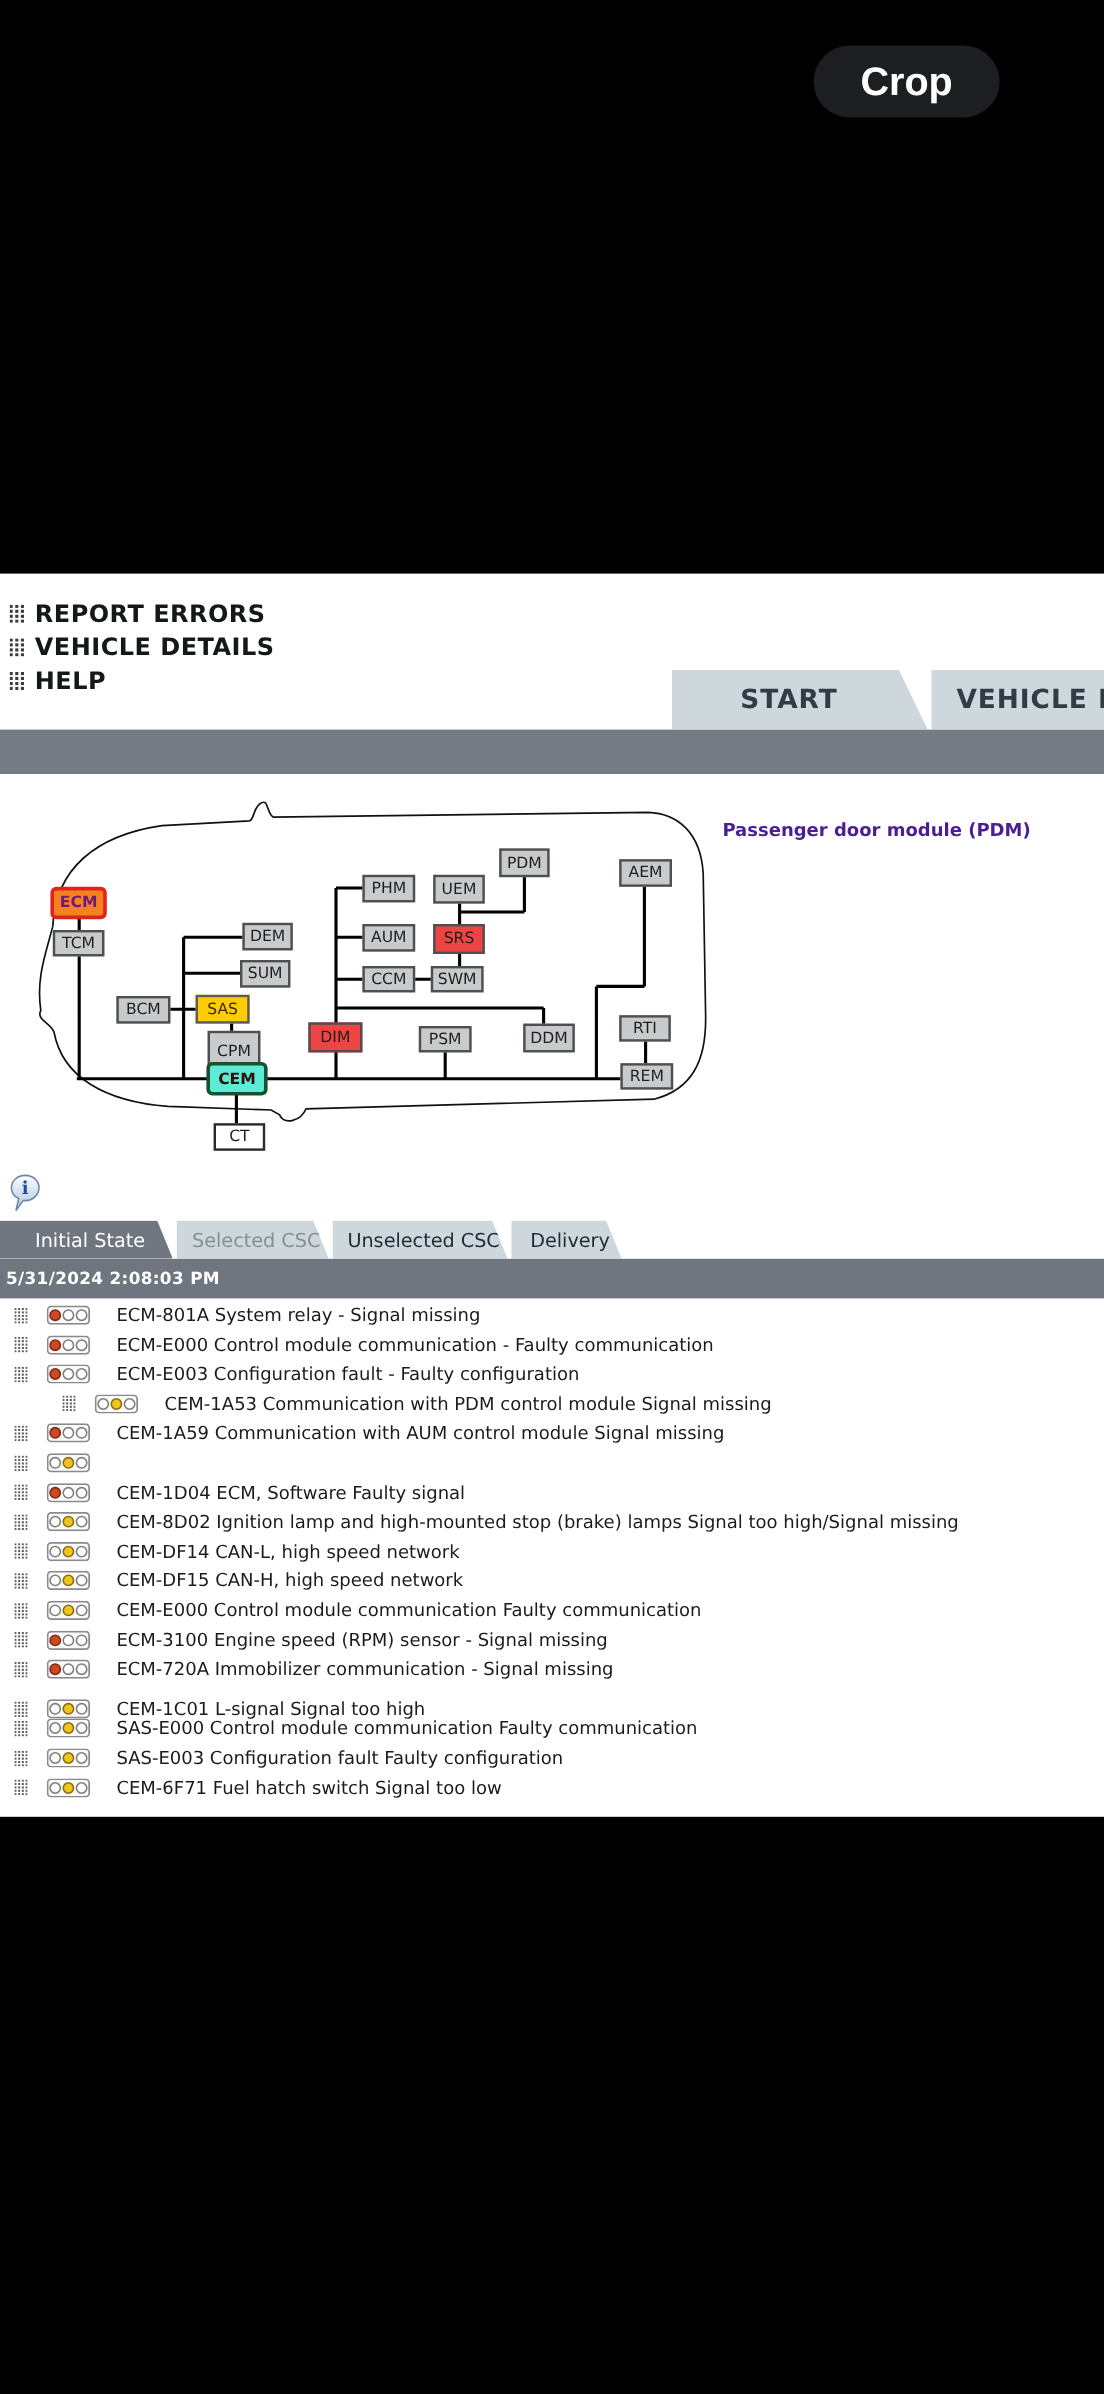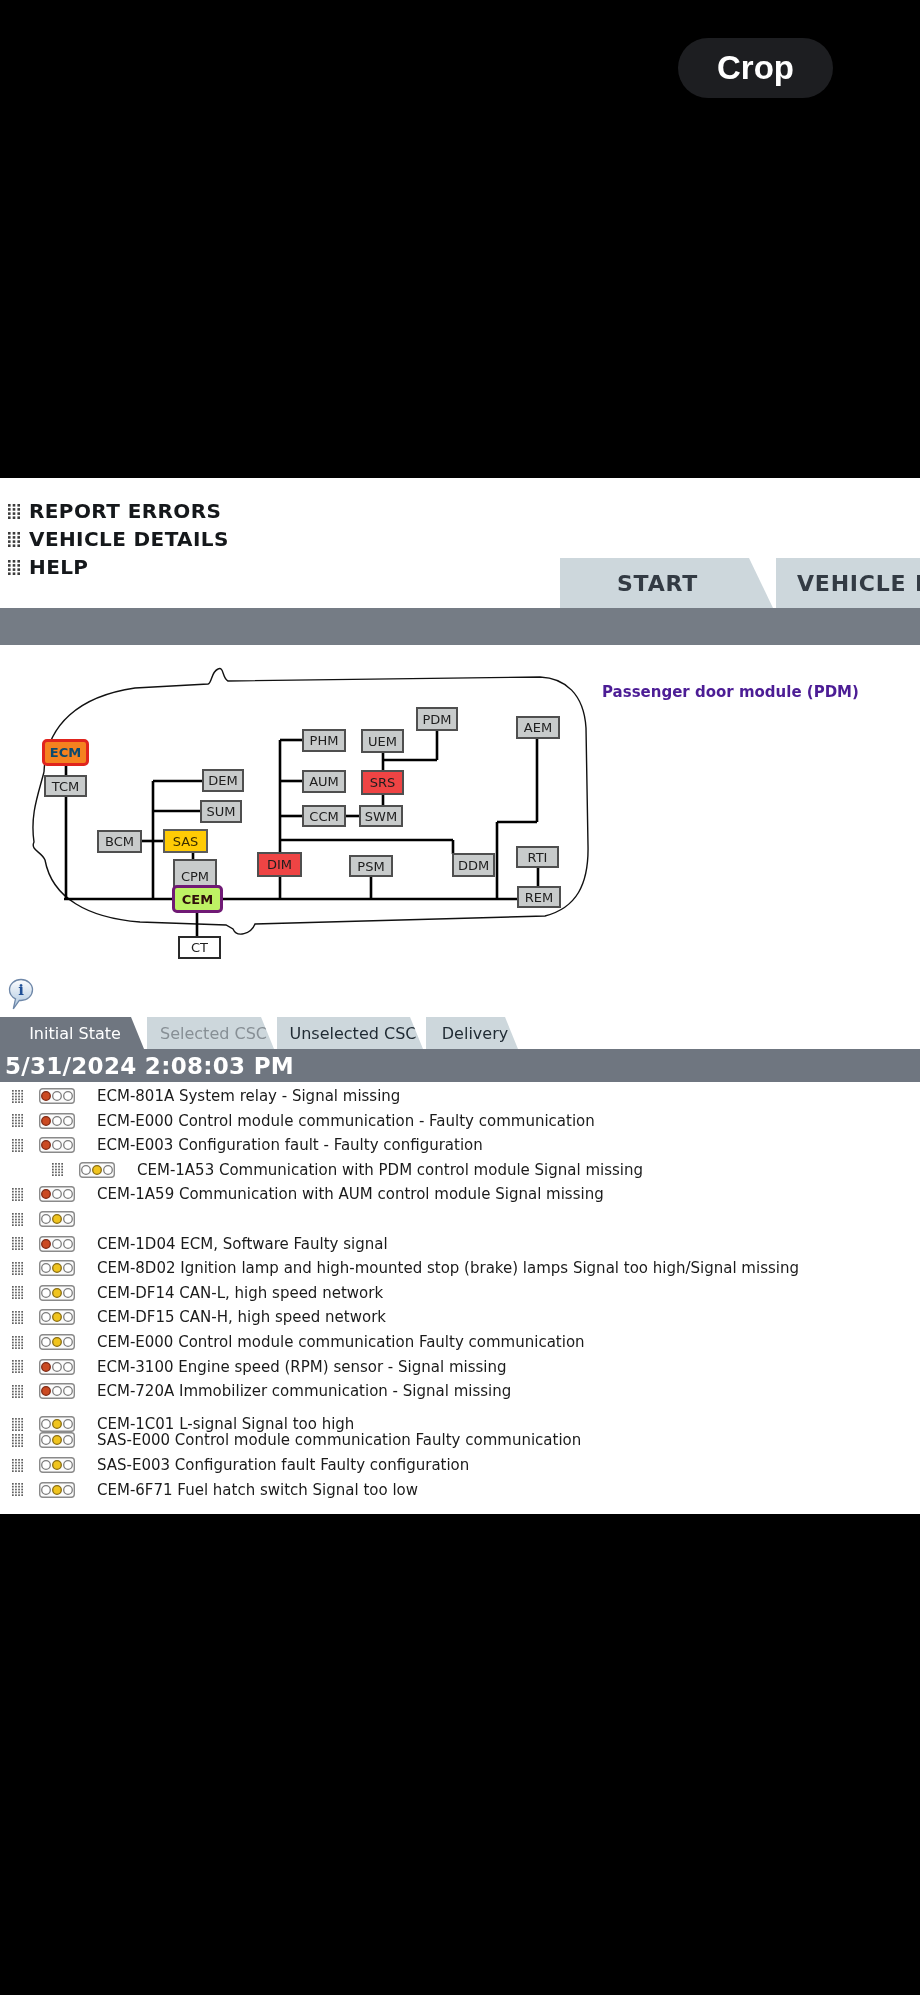--- a/index.html
+++ b/index.html
@@ -25,36 +25,36 @@
 
   
   .diagram{position:absolute;left:0;top:166px;width:920px;height:366px;}
   #diagram-svg{position:absolute;left:0;top:0;}
   .diagram-title{position:absolute;left:602px;top:39px;font-size:15px;font-weight:bold;color:#4c1d95;white-space:nowrap;}
   .module{position:absolute;box-sizing:border-box;background:#c8cbcb;border:2px solid #4f4f4f;
           display:flex;align-items:center;justify-content:center;font-size:13px;color:#1e1e1e;cursor:pointer;}
   .m-white{background:#ffffff;border-color:#2a2a2a;}
   .m-green{background:#ef4444;}
   .m-yellow{background:#ffcb05;border-color:#5c5c5c;color:#3a2c00;}
-  .m-alert{background:#f5821f;border:3px solid #e0241d;border-radius:5px;color:#0c4a6e;font-weight:bold;}
-  .m-alert2{background:#bef264;border:3px solid #701a75;border-radius:5px;color:#30100a;font-weight:bold;}
+  .m-alert{background:#f5821f;border:3px solid #e0241d;border-radius:5px;color:#701a75;font-weight:bold;}
+  .m-alert2{background:#5eead4;border:3px solid #14532d;border-radius:5px;color:#30100a;font-weight:bold;}
 
   .info-icon{position:absolute;left:8px;top:500px;width:26px;height:34px;cursor:pointer;}
 
   
   .csc-tab{position:absolute;top:539px;height:32px;background:#cdd7dc;cursor:pointer;
            clip-path:polygon(0 0,calc(100% - 13px) 0,100% 100%,0 100%);
            display:flex;align-items:center;justify-content:center;font-size:16px;color:#1f2a33;
            padding-left:6px;box-sizing:border-box;white-space:nowrap;}
   .csc-tab-0{left:0;width:144px;background:#6f7680;color:#fff;}
   .csc-tab-1{left:147px;width:127px;color:#878f95;}
   .csc-tab-2{left:277px;width:146px;}
   .csc-tab-3{left:426px;width:92px;}
   .date-bar{position:absolute;left:0;top:571px;width:920px;height:33px;background:#6f7680;display:flex;align-items:center;}
-  .date-bar span{color:#fff;font-weight:bold;font-size:23px;padding-left:5px;letter-spacing:.3px;}
+  .date-bar span{color:#fff;font-weight:bold;font-size:14px;padding-left:5px;letter-spacing:.3px;}
 
   
   .dtc-list{position:absolute;left:0;top:606px;width:920px;height:430px;}
   .dtc-row{position:absolute;left:0;width:920px;height:24px;display:flex;align-items:center;cursor:pointer;}
   .row-grid{margin-left:12px;display:flex;}
   .row-status{margin-left:16px;display:flex;}
   .row-text{margin-left:22px;font-size:15px;color:#1b1b1b;white-space:nowrap;}
 </style>
 </head>
 <body>
@@ -171,21 +171,21 @@
           <div class="module m-white" style="left: 178px; top: 292px; width: 43px; height: 23px;">CT</div>
           <div class="module" style="left: 302px; top: 85px; width: 44px; height: 23px;">PHM</div>
           <div class="module" style="left: 361px; top: 85px; width: 43px; height: 24px;">UEM</div>
           <div class="module" style="left: 416px; top: 63px; width: 42px; height: 24px;">PDM</div>
           <div class="module" style="left: 302px; top: 126px; width: 44px; height: 23px;">AUM</div>
           <div class="module m-green" style="left: 361px; top: 126px; width: 43px; height: 25px;">SRS</div>
           <div class="module" style="left: 302px; top: 161px; width: 44px; height: 22px;">CCM</div>
           <div class="module" style="left: 359px; top: 161px; width: 44px; height: 22px;">SWM</div>
           <div class="module m-green" style="left: 257px; top: 208px; width: 45px; height: 25px;">DIM</div>
           <div class="module" style="left: 349px; top: 211px; width: 44px; height: 22px;">PSM</div>
-          <div class="module" style="left: 436px; top: 209px; width: 43px; height: 24px; margin-left: 16px;">DDM</div>
+          <div class="module" style="left: 436px; top: 209px; width: 43px; height: 24px;">DDM</div>
           <div class="module" style="left: 516px; top: 72px; width: 44px; height: 23px;">AEM</div>
           <div class="module" style="left: 516px; top: 202px; width: 43px; height: 22px;">RTI</div>
           <div class="module" style="left: 517px; top: 242px; width: 44px; height: 22px;">REM</div>
         </div>
     </div>
 
     <div class="info-icon">
       <svg width="26" height="34" viewBox="0 0 26 34">
         <defs>
           <linearGradient id="ig" x1="0" y1="0" x2="0" y2="1">

